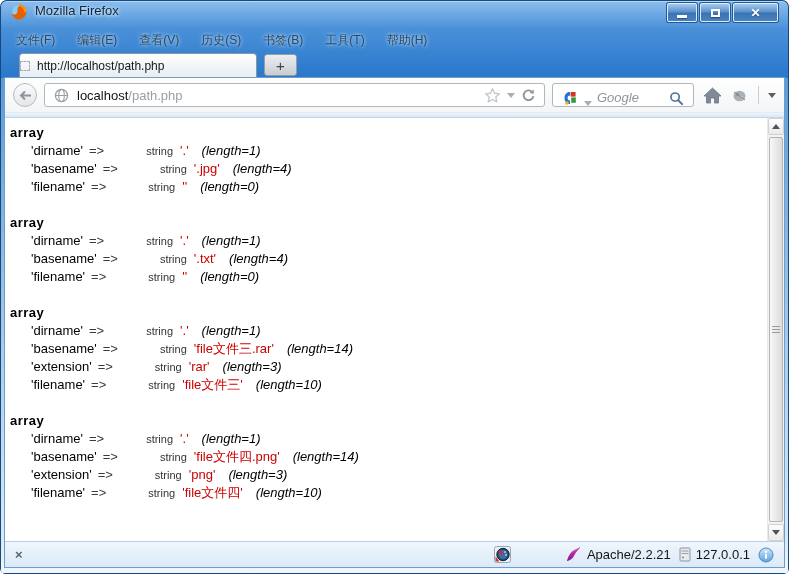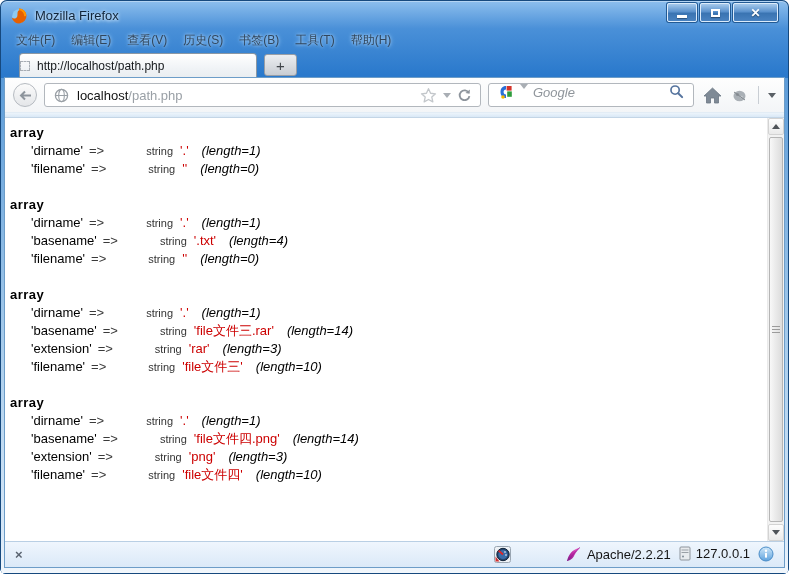--- a/index.html
+++ b/index.html
@@ -4,33 +4,33 @@
 <style>
   html,body{margin:0;padding:0;background:#fff;}
   *{box-sizing:border-box;}
   .window{position:relative;width:789px;height:574px;border-radius:7px 7px 6px 6px;overflow:hidden;
     background:linear-gradient(180deg,#8fc0ee 0%,#4a90d8 5%,#2a79cc 13%,#2a79cc 100%);
     box-shadow:inset 0 0 0 1px #16497e, inset 0 1px 0 1px rgba(255,255,255,.35);
     font-family:"Liberation Sans",sans-serif;}
   .frame-lower{position:absolute;left:1px;right:1px;top:78px;bottom:1px;
     background:linear-gradient(180deg,#5b9bd8,#a9cdec 55%,#d7e8f8 92%,#f2f7fc);}
   
-  .titlebar{position:absolute;top:0;left:0;right:0;height:28px;display:flex;align-items:center;padding:3px 8px 0;}
+  .titlebar{position:absolute;top:0;left:0;right:0;height:28px;display:flex;align-items:flex-start;padding:3px 8px 0;}
   .fx-icon{width:18px;height:18px;margin-left:2px;}
   .title-text{font-size:13px;color:#11253a;margin-left:7px;text-shadow:0 0 4px #cfe7ff,0 1px 3px #d8edff;}
   .win-controls{position:absolute;top:3px;right:11px;display:flex;gap:3px;}
   .wbtn{width:30px;height:19px;border-radius:2px;border:1px solid #dcebfa;box-shadow:0 0 0 1px #225a94;
     background:linear-gradient(180deg,#a5c9ec 0%,#5b92cd 45%,#3a74b2 55%,#4982c0 100%);
     display:flex;align-items:center;justify-content:center;cursor:default;}
   .wbtn-close{width:45px;}
   .glyph-min{width:10px;height:3px;background:#fff;margin-top:8px;box-shadow:0 1px 1px rgba(0,0,0,.35);}
   .glyph-max{width:9px;height:8px;border:2px solid #fff;box-shadow:0 1px 1px rgba(0,0,0,.35);}
   .glyph-close{color:#fff;font-size:12px;font-weight:bold;text-shadow:0 1px 1px rgba(0,0,0,.4);line-height:1;}
   
-  .menubar{position:absolute;top:28px;left:8px;right:8px;height:24px;display:flex;align-items:center;}
+  .menubar{position:absolute;top:28px;left:8px;right:8px;height:24px;display:flex;align-items:center;gap:6px;}
   .menu-item{font-size:12px;color:#31465c;padding:3px 8px;border-radius:2px;
     text-shadow:0 0 5px #a9d2f8,0 0 3px #a9d2f8;}
   
   .tabstrip{position:absolute;top:52px;left:0;right:0;height:26px;}
   .tab{position:absolute;left:19px;bottom:0;width:238px;height:25px;display:flex;align-items:center;
     padding:0 0;background:linear-gradient(180deg,#ffffff,#f0f3f6 60%,#e9edf1);
     border:1px solid #8b97a3;border-bottom:none;border-radius:4px 4px 0 0;}
   .tab-favicon{width:10px;height:10px;border:1px dashed #a7adb4;margin-right:7px;flex:none;}
   .tab-label{font-size:12px;color:#15181b;white-space:nowrap;overflow:hidden;}
   .newtab{position:absolute;left:264px;top:2px;width:33px;height:22px;border:1px solid #989ea6;border-radius:3px;
@@ -45,22 +45,22 @@
   .back-btn{width:24px;height:24px;border-radius:50%;flex:none;border:1px solid #b6bbc1;
     background:linear-gradient(180deg,#fbfbfb,#e4e6e9);display:flex;align-items:center;justify-content:center;}
   .urlbar{flex:1;height:24px;min-width:0;background:#fff;border:1px solid #b2b7bd;border-radius:3px;
     display:flex;align-items:center;padding:0 5px 0 6px;margin:0 7px;}
   .url-text{font-size:13px;white-space:nowrap;margin-left:5px;}
   .url-host{color:#121212;}
   .url-path{color:#9aa0a6;}
   .urlbar-spacer{flex:1;}
   .ub-icon{margin:0 3px;flex:none;display:flex;align-items:center;}
   .caret-down{width:0;height:0;border-left:4px solid transparent;border-right:4px solid transparent;border-top:5px solid #a9aeb4;}
-  .searchbox{width:206px;height:24px;flex:none;background:#fff;border:1px solid #b2b7bd;border-radius:3px;
-    display:flex;align-items:flex-start;padding:0 6px;}
+  .searchbox{width:142px;height:24px;flex:none;background:#fff;border:1px solid #b2b7bd;border-radius:3px;
+    display:flex;align-items:flex-end;padding:0 6px;}
   .search-input{border:0;outline:0;background:transparent;flex:1;min-width:0;font-size:13px;font-style:italic;color:#555;
     font-family:"Liberation Sans",sans-serif;}
   .search-input::placeholder{color:#8f959b;font-style:italic;}
   .nav-btn{margin-left:9px;flex:none;display:flex;align-items:center;justify-content:center;}
   .toolbar-sep{width:1px;height:18px;background:#c9ced4;margin-left:10px;flex:none;}
   
   .content{flex:1;position:relative;background:#fff;overflow:hidden;}
   .vdump{padding:6px 26px 0 5px;font-family:Liberation Sans, sans-serif;font-size:13px;line-height:18px;color:#000;}
   .vblock{margin-bottom:18px;}
   .vtitle{font-weight:bold;letter-spacing:.5px;}
@@ -77,21 +77,21 @@
   .tri-up{width:0;height:0;border-left:4px solid transparent;border-right:4px solid transparent;border-bottom:5px solid #4f5459;}
   .tri-down{width:0;height:0;border-left:4px solid transparent;border-right:4px solid transparent;border-top:5px solid #4f5459;}
   .sb-thumb{position:absolute;left:1px;right:1px;top:19px;bottom:19px;border:1px solid #b5b5b5;border-radius:2px;
     background:linear-gradient(90deg,#f8f8f8,#e9e9e9 50%,#dcdcdc);}
   .sb-grip{position:absolute;left:50%;top:50%;width:8px;height:8px;transform:translate(-50%,-50%);
     background:repeating-linear-gradient(180deg,#9b9b9b 0 1px,transparent 1px 3px);}
   
   .statusbar{height:26px;flex:none;display:flex;align-items:center;padding:0 10px;
     background:linear-gradient(180deg,#eff6fd,#dbe9f8);border-top:1px solid #b9cfe4;font-size:13px;color:#141414;}
   .sb-close{color:#5a6470;font-size:13px;font-weight:bold;line-height:1;}
-  .sb-right{margin-left:auto;display:flex;align-items:flex-start;}
+  .sb-right{margin-left:auto;display:flex;align-items:center;}
   .sb-gap-lg{margin-right:46px;display:flex;align-items:center;}
   .sb-item{display:flex;align-items:center;margin-left:8px;}
   .sb-text{margin-left:5px;}
 </style>
 </head>
 <body>
 
 <div class="window">
   <div class="frame-lower"></div>
 
@@ -203,20 +203,21 @@
         </span>
     </div>
     <div class="navbar-edge"></div>
 
     <div class="content">
       <div class="vdump">
 
         <div class="vblock">
           <div class="vtitle">array</div>
           <div class="vrow"><span class="vkey">'dirname'</span><span class="varrow">=&gt;</span><span class="vtype">string</span><span class="vval">'.'</span><span class="vlen">(length=1)</span></div>
+          <div class="vrow"><span class="vkey">'basename'</span><span class="varrow">=&gt;</span><span class="vtype">string</span><span class="vval">'.jpg'</span><span class="vlen">(length=4)</span></div>
           <div class="vrow"><span class="vkey">'filename'</span><span class="varrow">=&gt;</span><span class="vtype">string</span><span class="vval">''</span><span class="vlen">(length=0)</span></div>
         </div>
 
         <div class="vblock">
           <div class="vtitle">array</div>
           <div class="vrow"><span class="vkey">'dirname'</span><span class="varrow">=&gt;</span><span class="vtype">string</span><span class="vval">'.'</span><span class="vlen">(length=1)</span></div>
           <div class="vrow"><span class="vkey">'basename'</span><span class="varrow">=&gt;</span><span class="vtype">string</span><span class="vval">'.txt'</span><span class="vlen">(length=4)</span></div>
           <div class="vrow"><span class="vkey">'filename'</span><span class="varrow">=&gt;</span><span class="vtype">string</span><span class="vval">''</span><span class="vlen">(length=0)</span></div>
         </div>
 

